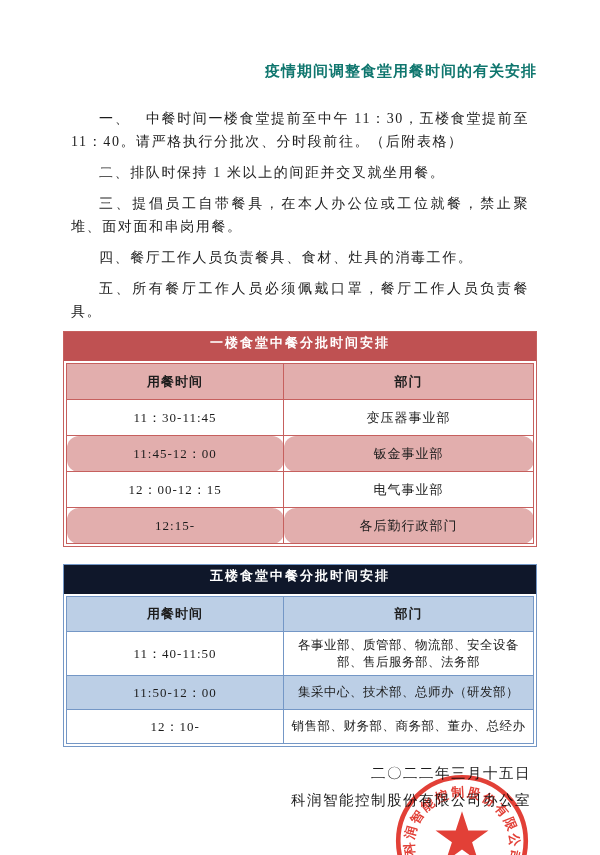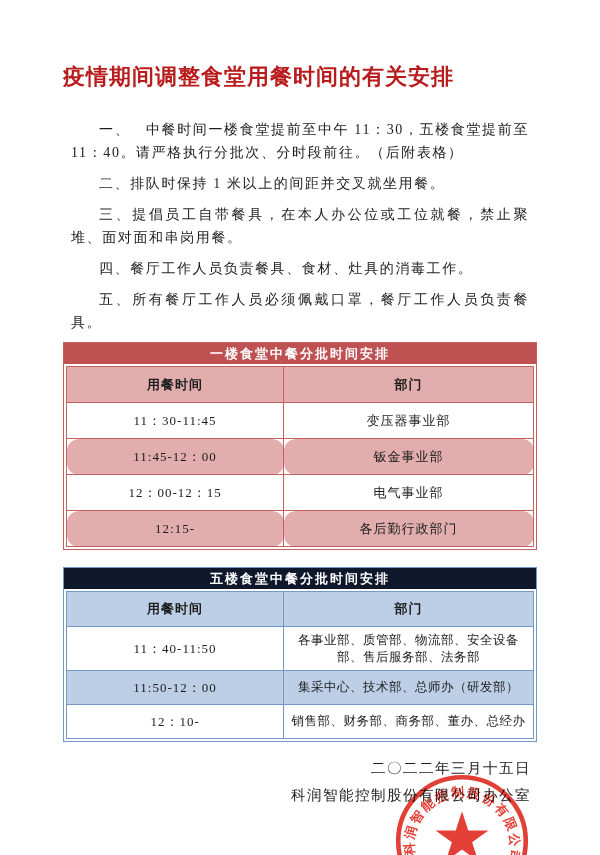--- a/index.html
+++ b/index.html
@@ -8,41 +8,41 @@
     font-family:"Liberation Serif","DejaVu Serif",serif;
     color:#1c1c1c;
     position:relative;
     overflow:hidden;
   }
   .page{position:relative;width:600px;height:855px;background:#ffffff;}
   .content{margin:0 63px;width:474px;}
 
   .doc-title{
     margin-top:62px;
-    text-align:left;
-    font-size:22px;
+    text-align:right;
+    font-size:15px;
     font-weight:bold;
     letter-spacing:1px;
-    color:#b91c1c;
+    color:#0f766e;
   }
 
   .body-text{margin-top:26px;}
   .body-text p{
     margin:8px;
     font-size:14px;
     line-height:23px;
     letter-spacing:1.6px;
     text-align:justify;
     text-indent:2em;
   }
 
   
   .tbl{margin-top:3px;background:#fff;}
   .tbl .band{
-    height:21px;line-height:21px;
+    height:29px;line-height:21px;
     text-align:center;color:#ffffff;
     font-weight:bold;font-size:13px;letter-spacing:2px;
   }
   .tbl .grid-wrap{padding:2px;}
   .tbl table{
     width:100%;border-collapse:collapse;table-layout:fixed;
   }
   .tbl td{
     text-align:center;vertical-align:middle;
     font-size:13px;letter-spacing:1px;

